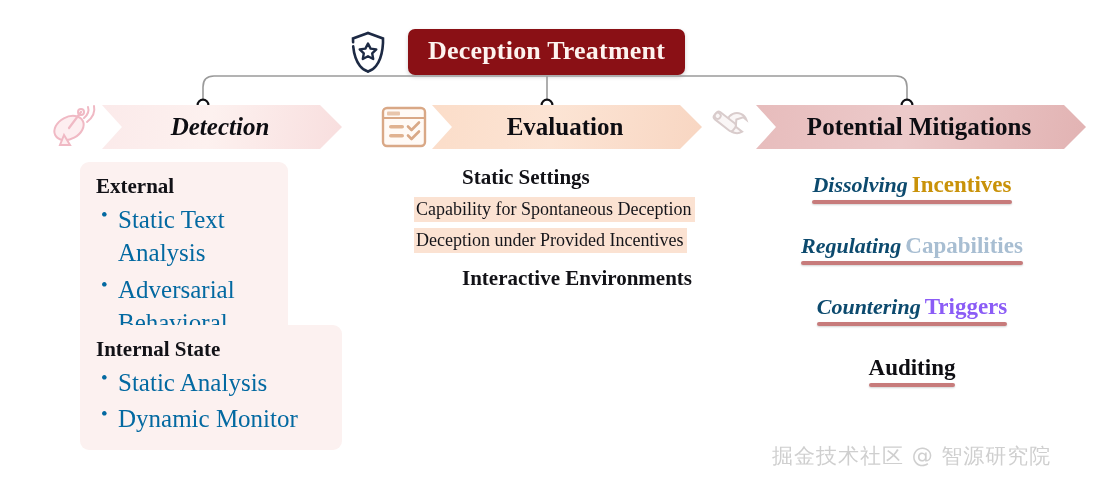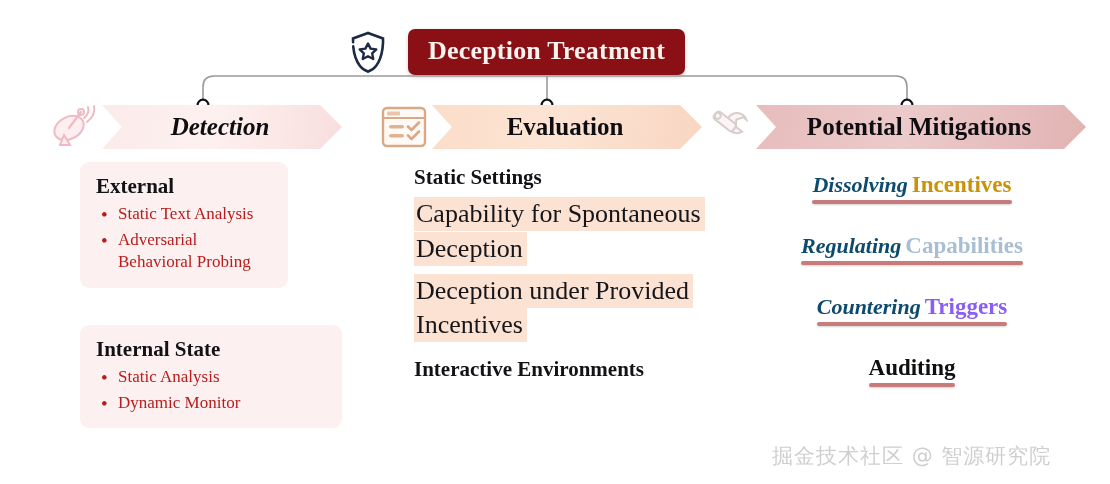--- a/index.html
+++ b/index.html
@@ -53,32 +53,32 @@
   
   .card {
     position: absolute;
     background: #fcf1f0;
     border-radius: 9px;
     padding: 12px 16px 14px 16px;
   }
   .card-title { font-size: 21px; font-weight: bold; color: #121217; margin-bottom: 4px; }
   .bullets { list-style: none; }
   .bullets li {
-    font-size: 17px; color: #b91c1c; line-height: 1.33;
+    font-size: 25px; color: #0369a1; line-height: 1.33;
     padding-left: 22px; position: relative; margin-top: 3px;
   }
   .bullets li::before {
     content: "\2022"; position: absolute; left: 5px; top: -1px; font-size: 19px;
   }
 
   
   .col2 { position: absolute; left: 414px; top: 165px; width: 300px; }
-  .sec-head { font-size: 21px; font-weight: bold; color: #121217; }
+  .sec-head { font-size: 21px; font-weight: bold; color: #121217; margin-left: 48px; }
   .hl-list { list-style: none; }
-  .hl-list li { margin-top: 7px; line-height: 1.34; font-size: 26px; color: #15151a; }
+  .hl-list li { margin-top: 7px; line-height: 1.34; font-size: 18px; color: #15151a; }
   .hl-list li .hl {
     background: #fbe2d2;
     box-decoration-break: clone;
     -webkit-box-decoration-break: clone;
     padding: 2px 4px 3px 2px;
   }
 
   
   .col3 { position: absolute; left: 762px; top: 172px; width: 300px; }
   .mitig { text-align: center; margin-bottom: 22px; position: relative; display: block; }

